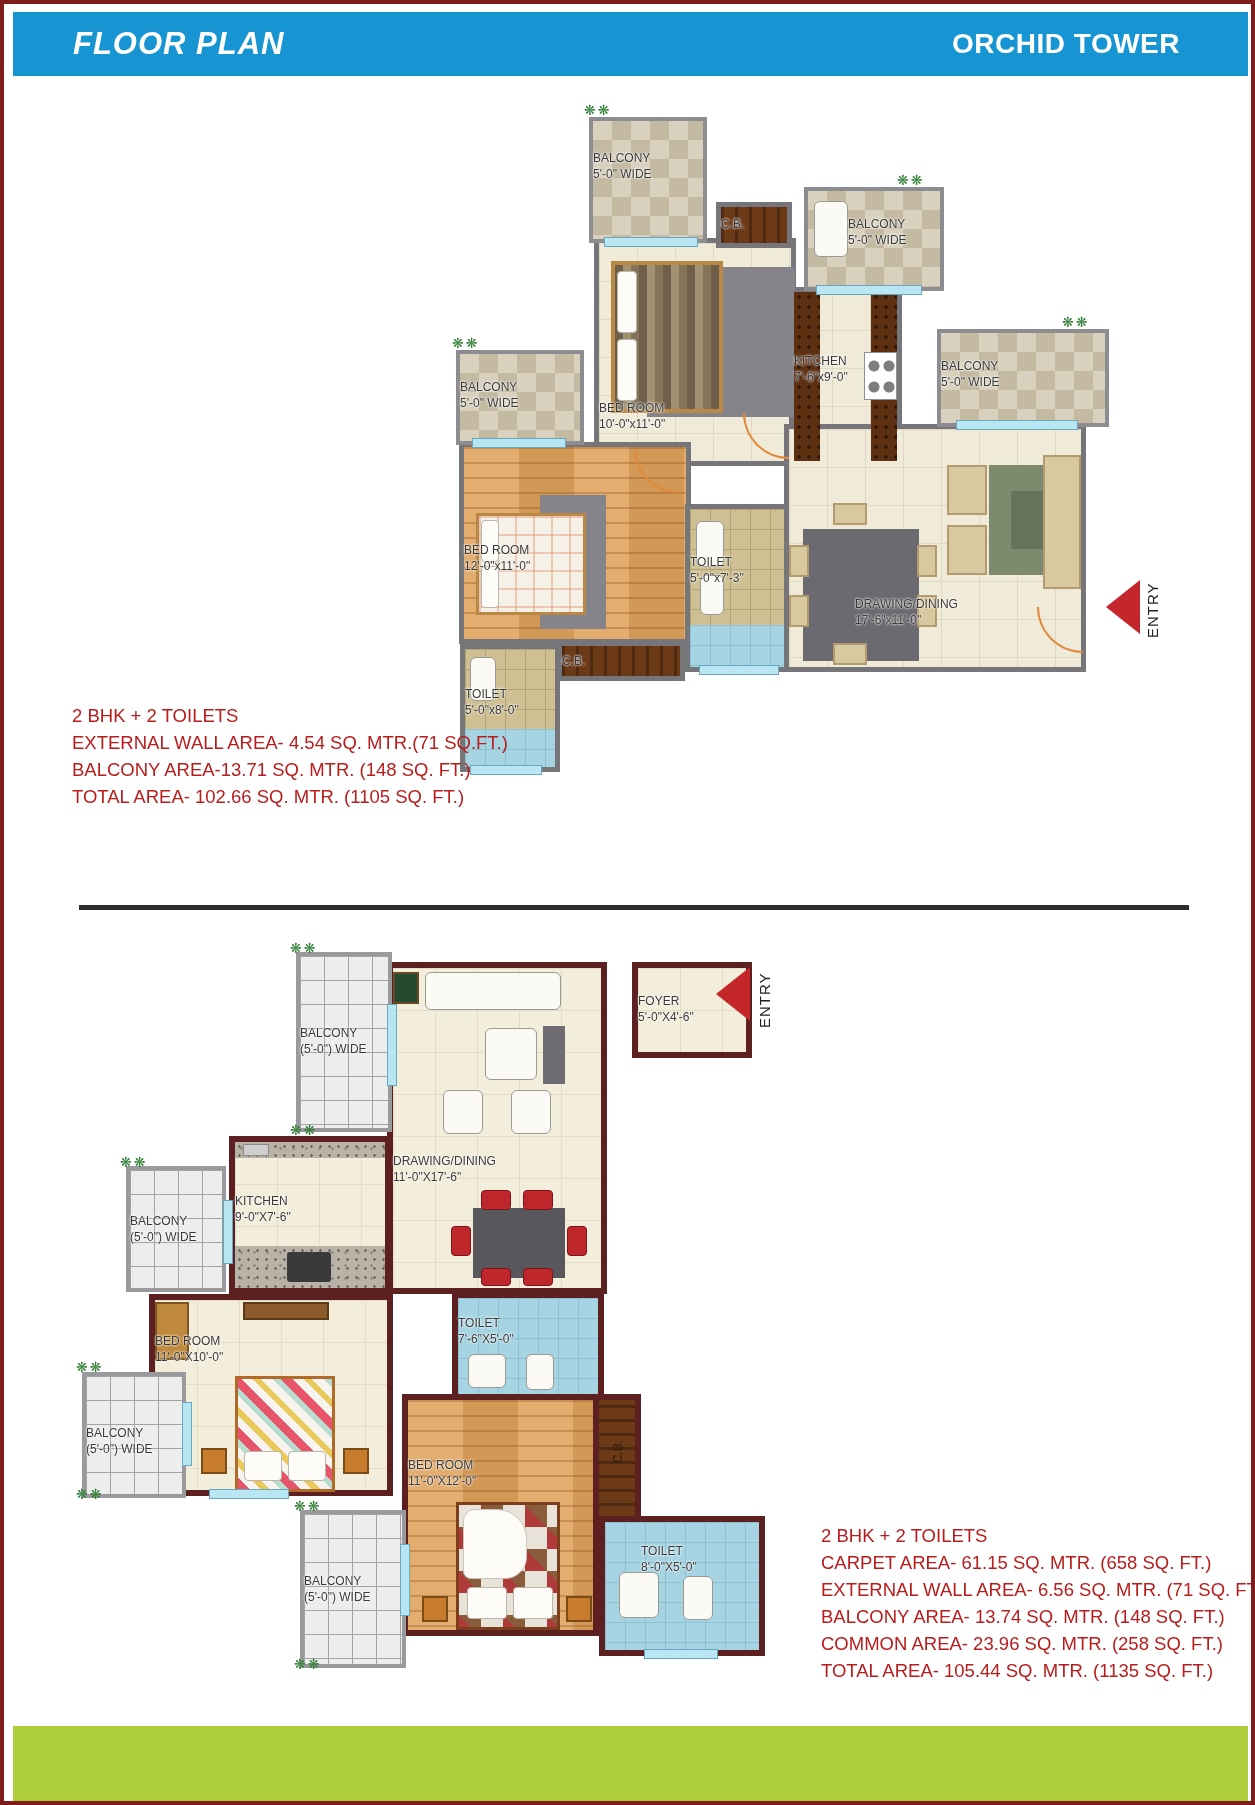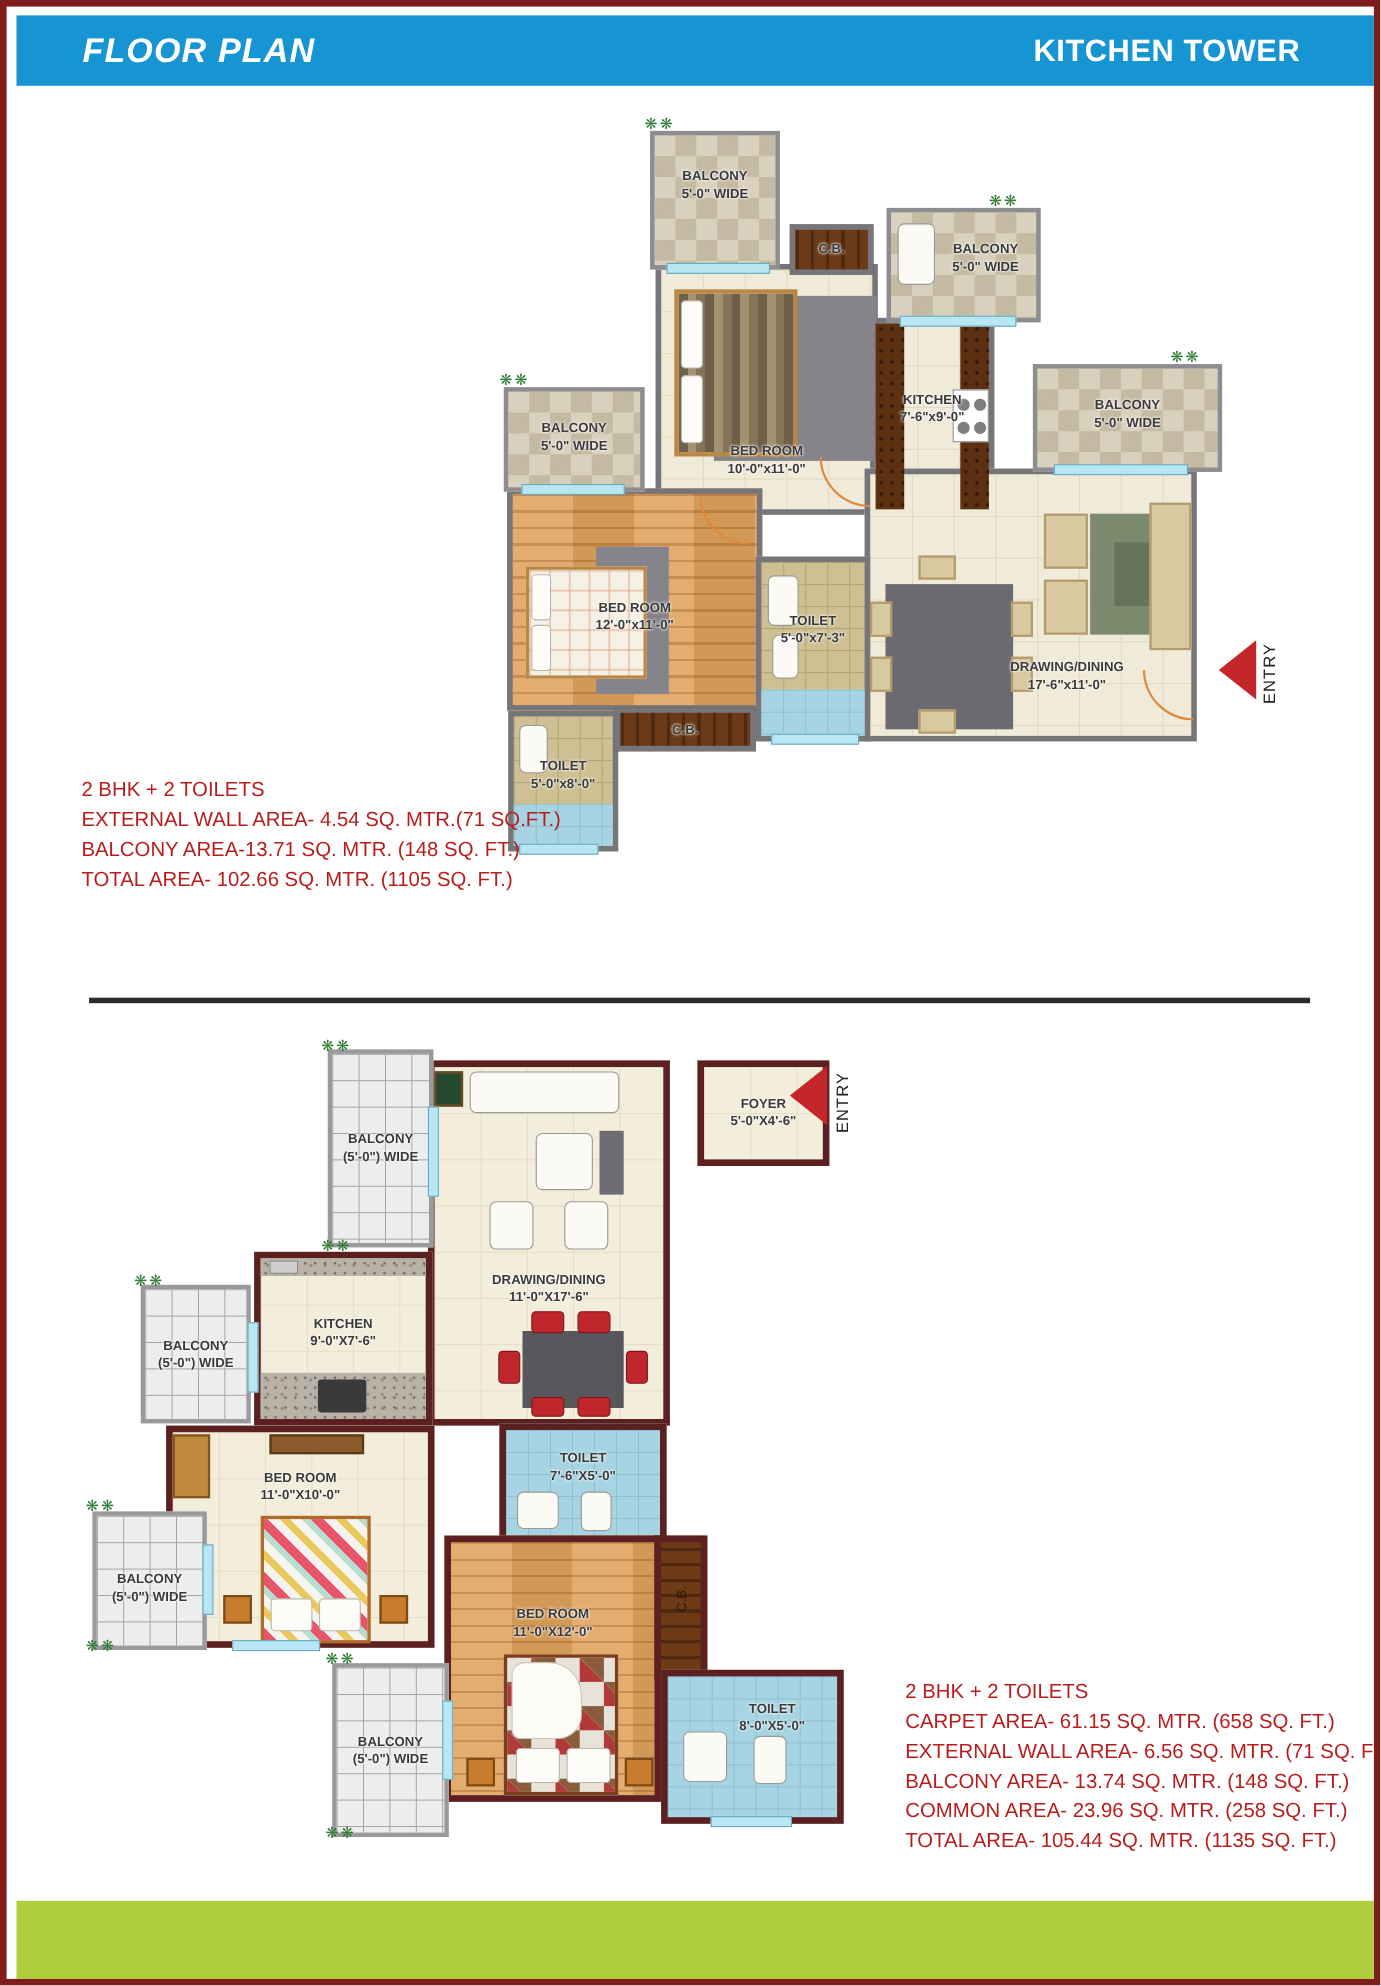--- a/index.html
+++ b/index.html
@@ -1,17 +1,17 @@
 <!DOCTYPE html>
 <html><head>
 <meta charset="utf-8">
 <style>
   html,body{margin:0;padding:0;background:#fff;}
   .page{position:relative;width:1255px;height:1805px;background:#ffffff;
-        border:6px solid #7f1d1d;box-sizing:border-box;overflow:hidden;
+        border:4px solid #7f1d1d;box-sizing:border-box;overflow:hidden;
         font-family:"Liberation Sans", sans-serif;}
   
   .bar{position:absolute;left:9px;width:1235px;}
   .header{top:8px;height:64px;background:#1695d2;}
   .header .t1{position:absolute;left:60px;top:14px;color:#fff;font-size:31px;
               font-weight:bold;font-style:italic;letter-spacing:1px;}
   .header .t2{position:absolute;right:68px;top:16px;color:#fff;font-size:28px;
               font-weight:bold;letter-spacing:0.5px;}
   .footer{top:1722px;height:76px;background:#afce3b;}
   .divider{position:absolute;left:75px;top:901px;width:1110px;height:5px;background:#2b2b2b;}
@@ -54,23 +54,23 @@
   .brownv{background-color:#6d3a18;
     background-image:repeating-linear-gradient(0deg,rgba(0,0,0,.28) 0 3px,transparent 3px 14px);}
   .granite{background-color:#b8b2a7;
     background-image:radial-gradient(#6b655c 1px,transparent 1.5px),
                      radial-gradient(#8d877c 1px,transparent 1.5px);
     background-size:9px 9px,13px 13px;}
   .cbrown{background-color:#5e3012;
     background-image:radial-gradient(rgba(0,0,0,.5) 1.5px,transparent 2px);
     background-size:10px 10px;}
   
-  .rl{position:absolute;left:0;right:0;text-align:center;color:#3a3a3a;
+  .rl{position:absolute;left:0;right:0;color:#3a3a3a;
       font-size:12px;line-height:1.3;z-index:6;
-      text-shadow:0 0 2px #fff,0 0 3px #fff;font-weight:bold;}
+      text-shadow:0 0 2px #fff,0 0 3px #fff;}
   .rl span{display:block;}
   .vl{position:absolute;z-index:6;color:#2e1a08;font-size:12px;
       writing-mode:vertical-rl;transform:rotate(180deg);}
   
   .f{position:absolute;box-sizing:border-box;z-index:2;}
   .win{position:absolute;background:#b9e6f3;border:1px solid #69a8bf;z-index:4;}
   .plants{position:absolute;color:#2f7d33;font-size:14px;letter-spacing:2px;z-index:5;}
   .entry-tri{position:absolute;width:0;height:0;z-index:7;
       border-top:27px solid transparent;border-bottom:27px solid transparent;
       border-right:34px solid #c3262b;}
@@ -104,21 +104,21 @@
   .duvet{background:#fcfbf6;border:1px solid #c9c6ba;border-radius:12px 30px 22px 8px;}
   .redchair{background:#bf272c;border:1px solid #7e1418;border-radius:4px;}
 </style>
 </head>
 <body>
 
 <div class="page">
 
   <div class="bar header">
     <div class="t1">FLOOR PLAN</div>
-    <div class="t2">KITCHEN TOWER</div>
+    <div class="t2">ORCHID TOWER</div>
   </div>
 
   <div class="room tile1 r1" style="left:590px;top:234px;width:202px;height:228px">
     <div class="f rug" style="left:48px;top:24px;width:148px;height:150px"></div>
     <div class="f bedstripe" style="left:12px;top:18px;width:112px;height:152px">
       <div class="f pillow" style="left:2px;top:6px;width:20px;height:62px"></div>
       <div class="f pillow" style="left:2px;top:74px;width:20px;height:62px"></div>
     </div>
     <div class="arc" style="right:2px;bottom:2px;width:44px;height:44px"></div>
     <div class="rl" style="top:158px">

